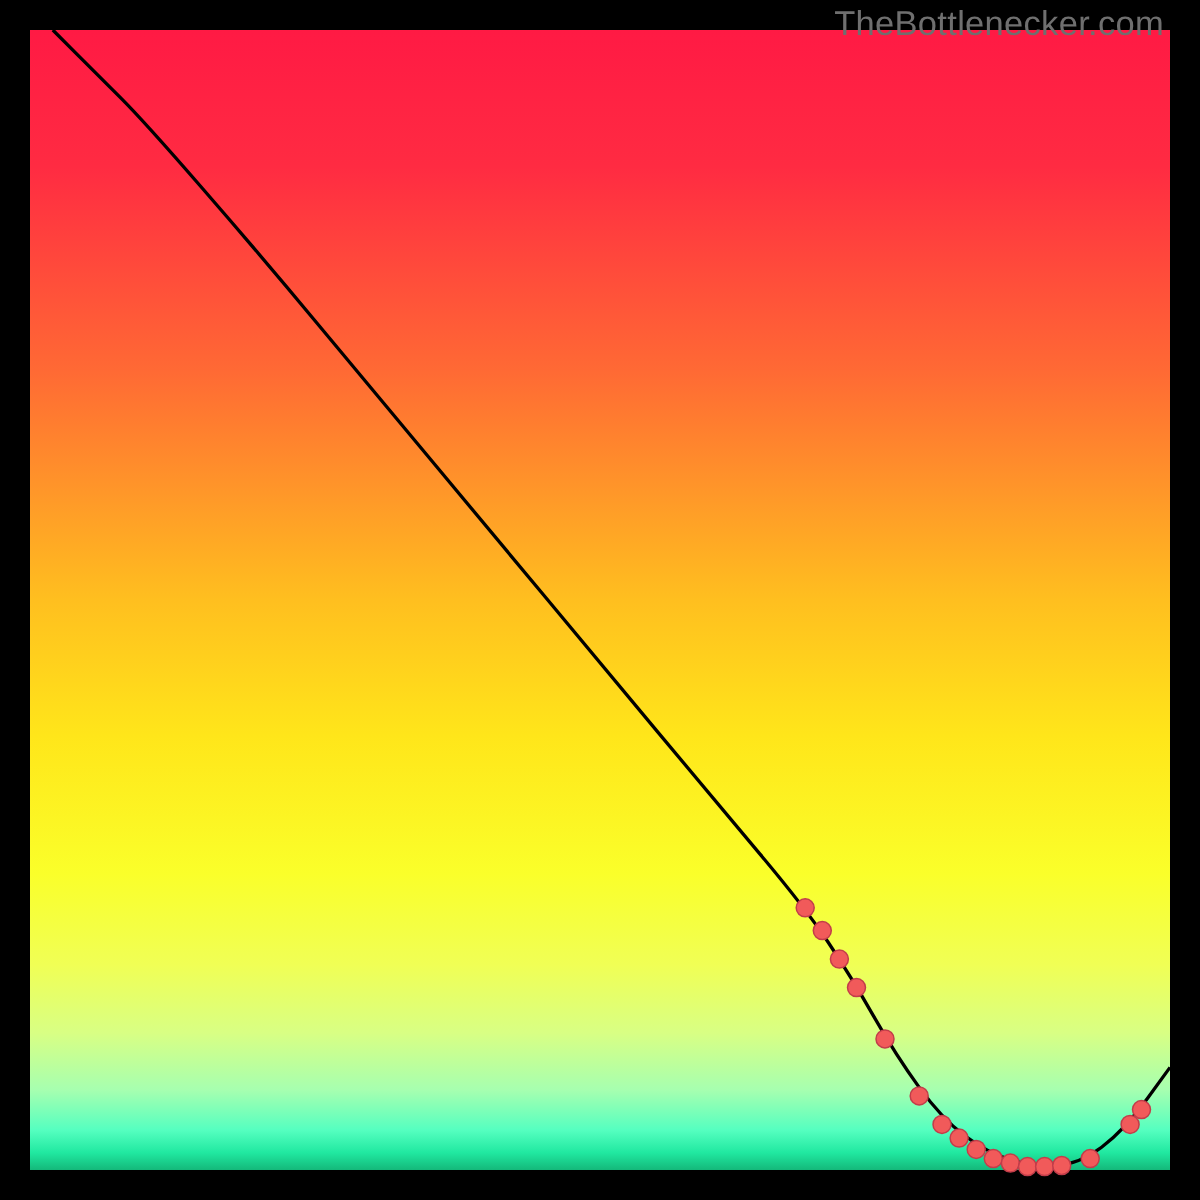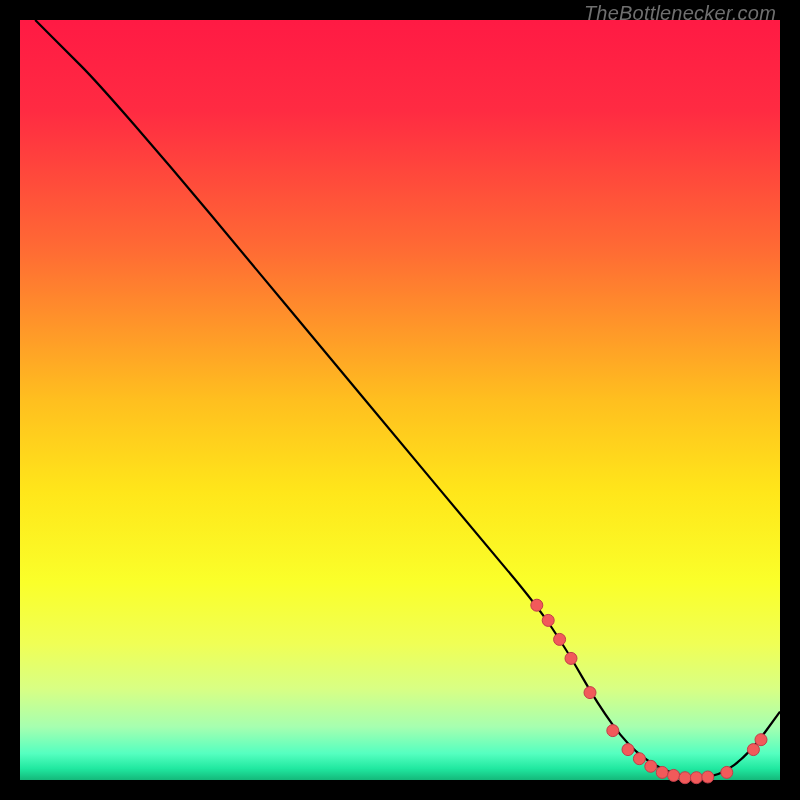--- a/index.html
+++ b/index.html
@@ -24,24 +24,23 @@
     left: 0;
     top: 0;
     width: 760px;
     height: 760px;
   }
   .attribution {
     position: absolute;
     top: 2px;
     right: 24px;
     color: #6f6f6f;
-    font-size: 20px;
+    font-size: 23px;
     font-weight: 500;
     letter-spacing: 0.2px;
-    font-style: italic;
   }
   svg.curve {
     position: absolute;
     left: 0;
     top: 0;
     width: 760px;
     height: 760px;
     overflow: visible;
   }
 </style>

